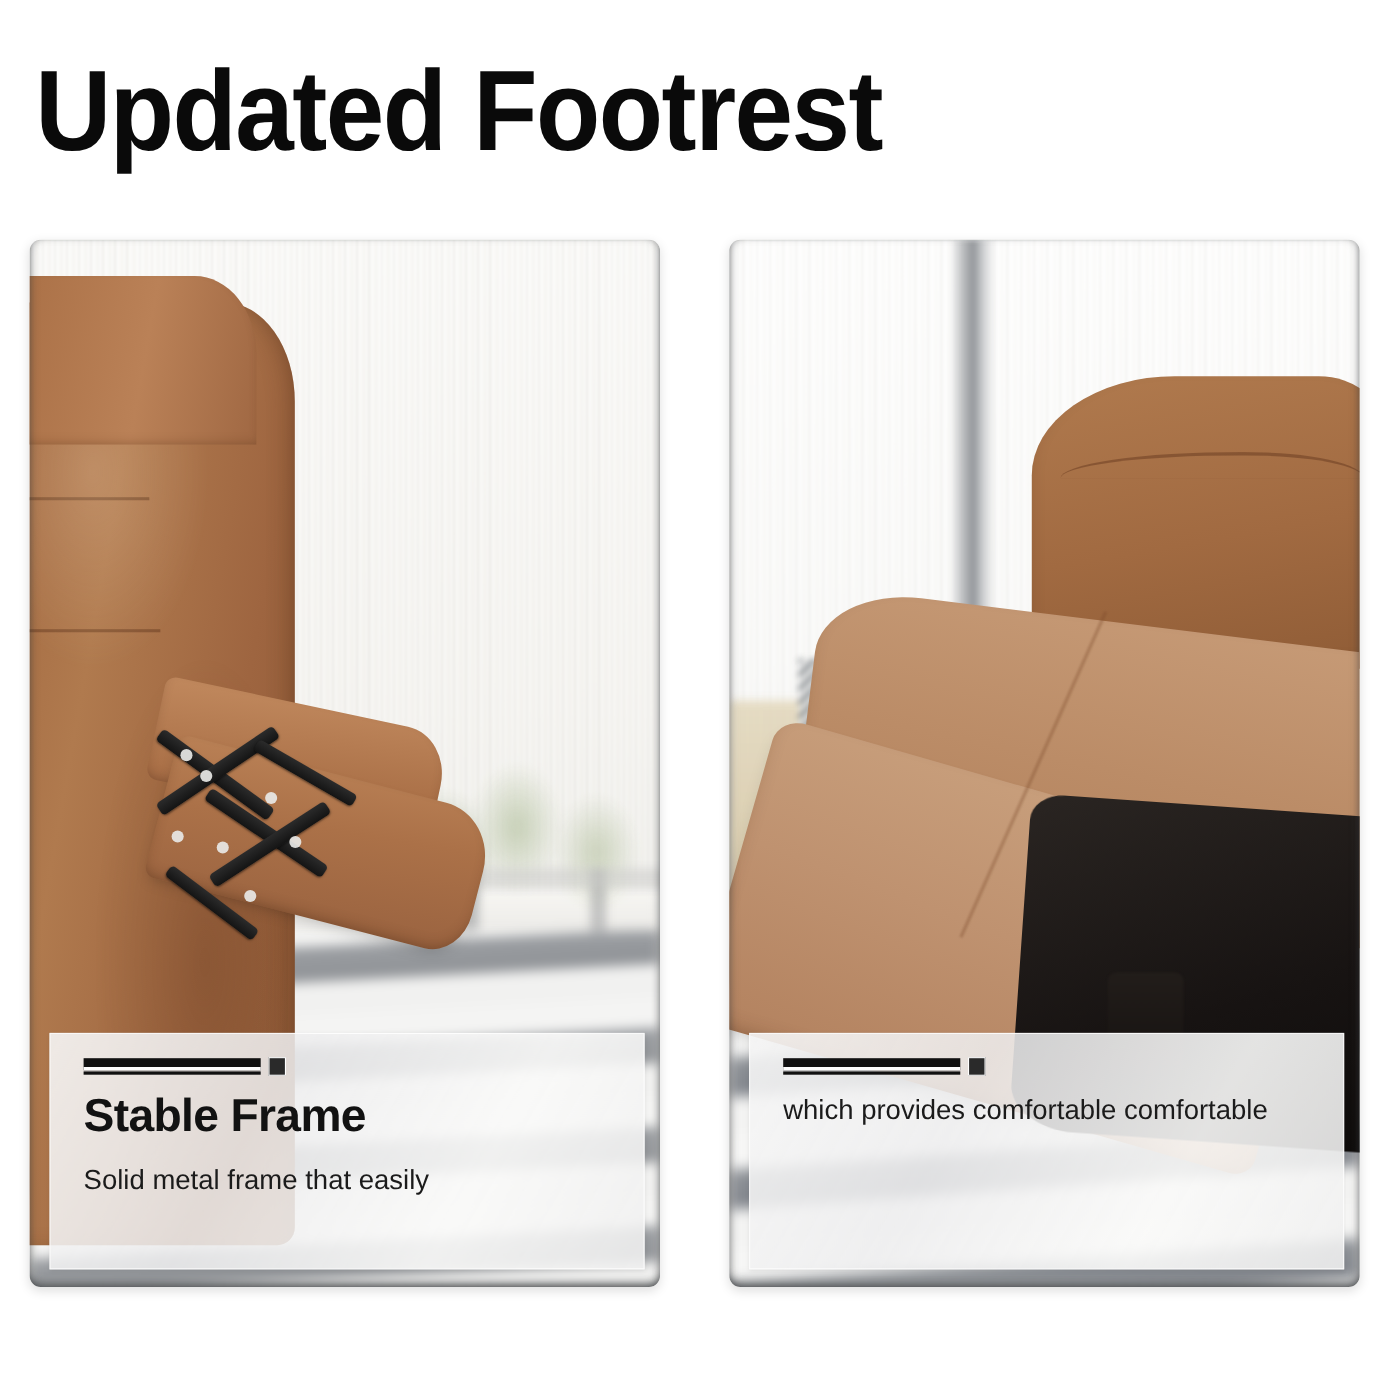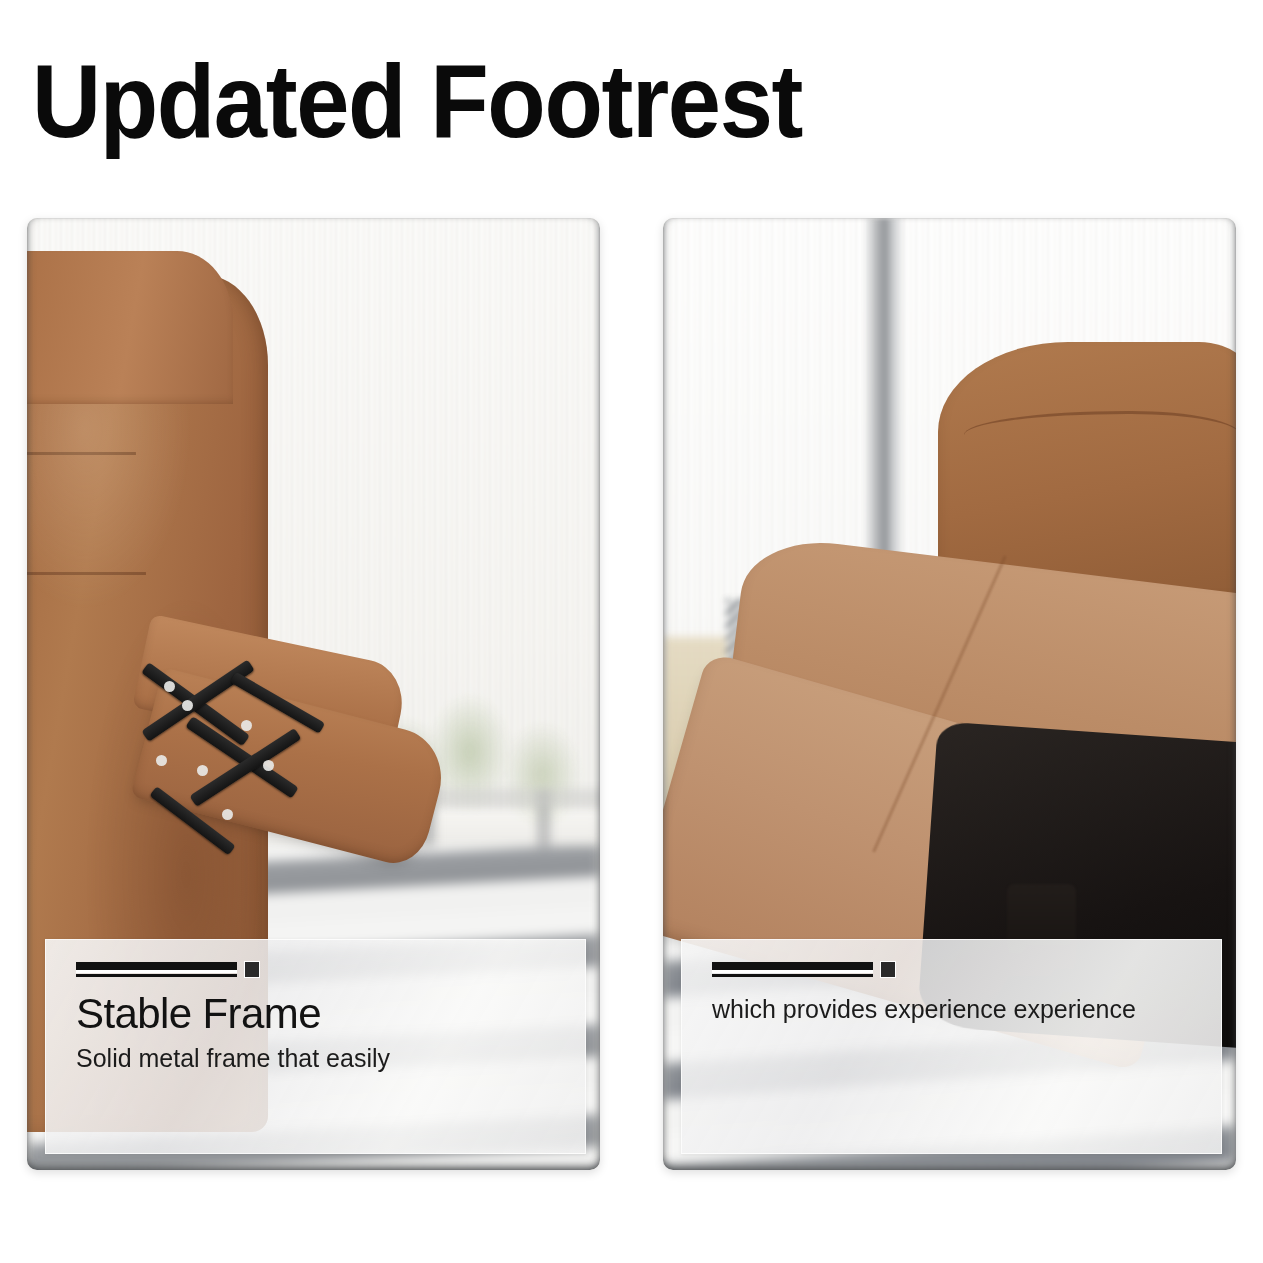--- a/index.html
+++ b/index.html
@@ -367,25 +367,25 @@
   .rule-block {
     position: absolute;
     left: 168px; top: 1px;
     width: 16px; height: 17px;
     background: #2a2a2a;
     border: 1px solid #ffffff;
   }
 
   .caption-title {
     font-size: 42px;
-    font-weight: normal;
+    font-weight: bold;
     color: #121212;
     letter-spacing: -0.6px;
     line-height: 1.04;
-    margin-bottom: 5px;
+    margin-bottom: 20px;
   }
   .caption-body {
     font-size: 25px;
     font-weight: normal;
     color: #1b1b1b;
     line-height: 1.42;
   }
   .caption-body span { display: block; white-space: nowrap; }
 </style>
 </head>
@@ -463,20 +463,20 @@
       <div class="leg-r"></div>
     </div>
 
     <div class="caption">
       <div class="rule">
         <div class="rule-bar"></div>
         <div class="rule-bar2"></div>
         <div class="rule-block"></div>
       </div>
       <div class="caption-body">
-        <span>which provides experience experience</span>
+        <span>which provides comfortable comfortable</span>
       </div>
     </div>
 
     <div class="panel-frame"></div>
   </div>
 
 </div>
 
 </body></html>

